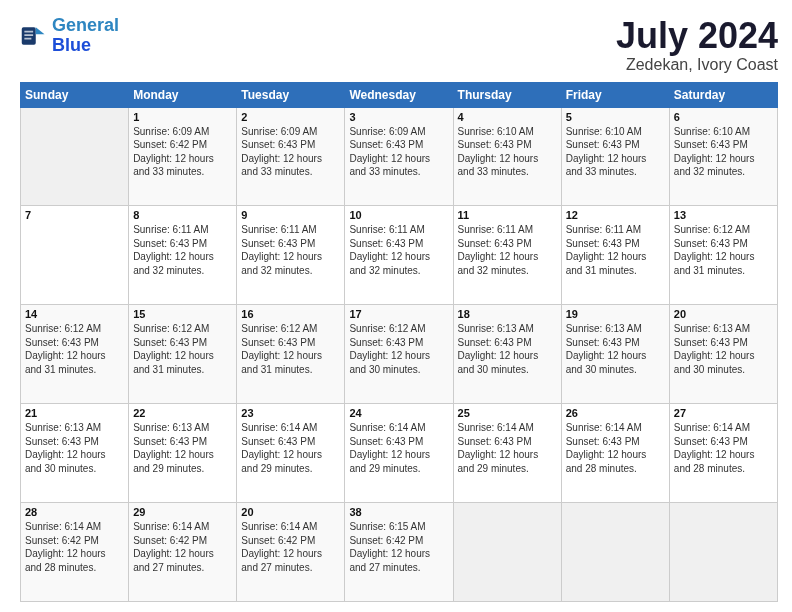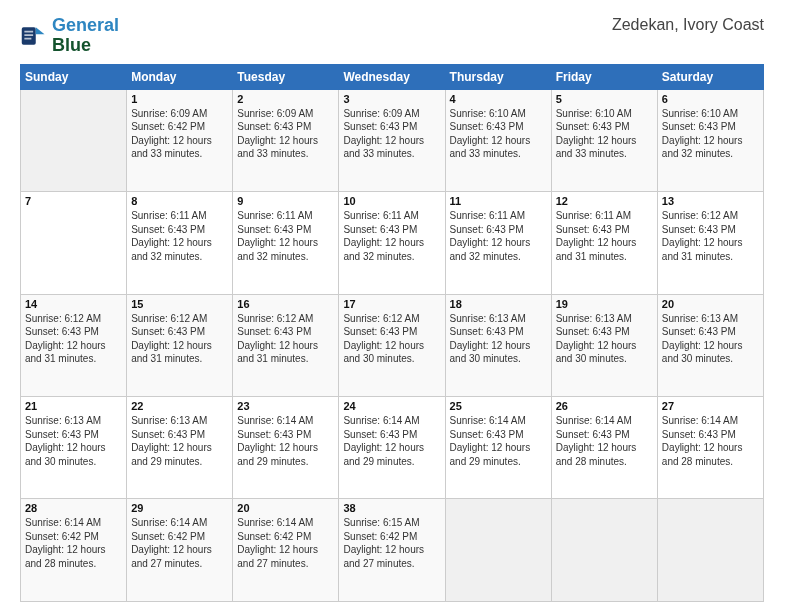--- a/index.html
+++ b/index.html
@@ -6,21 +6,21 @@
     body {
       width: 792px;
       height: 612px;
       font-family: Arial, sans-serif;
       background: #fff;
       overflow: hidden;
     }
     .page {
       width: 792px;
       height: 612px;
-      padding: 16px 28px 10px 20px;
+      padding: 16px 14px 10px 20px;
       display: flex;
       flex-direction: column;
     }
     .header {
       display: flex;
       justify-content: space-between;
       align-items: flex-start;
       margin-bottom: 8px;
     }
     .logo {
@@ -102,24 +102,25 @@
     <div class="logo">
       <svg class="logo-icon" viewBox="0 0 32 32">
         <rect x="2" y="6" width="16" height="20" rx="2" fill="#1a3a6b"></rect>
         <polygon points="18,6 28,14 18,14" fill="#2e86c1"></polygon>
         <rect x="5" y="10" width="10" height="2" fill="white" opacity="0.7"></rect>
         <rect x="5" y="14" width="10" height="2" fill="white" opacity="0.7"></rect>
         <rect x="5" y="18" width="8" height="2" fill="white" opacity="0.7"></rect>
       </svg>
       <div class="logo-text">
         <div><span>General</span></div>
-        <div><span style="color:#14532d">Blue</span></div>
+        <div><span style="color:#1d4ed8">Blue</span></div>
       </div>
     </div>
     <div class="title-block">
+      <div class="month-title">July 2024</div>
       <div class="location">Zedekan, Ivory Coast</div>
     </div>
   </div>
 
   <table class="calendar-table">
     <thead>
       <tr>
       <th>Sunday</th>
           <th>Monday</th>
           <th>Tuesday</th>

